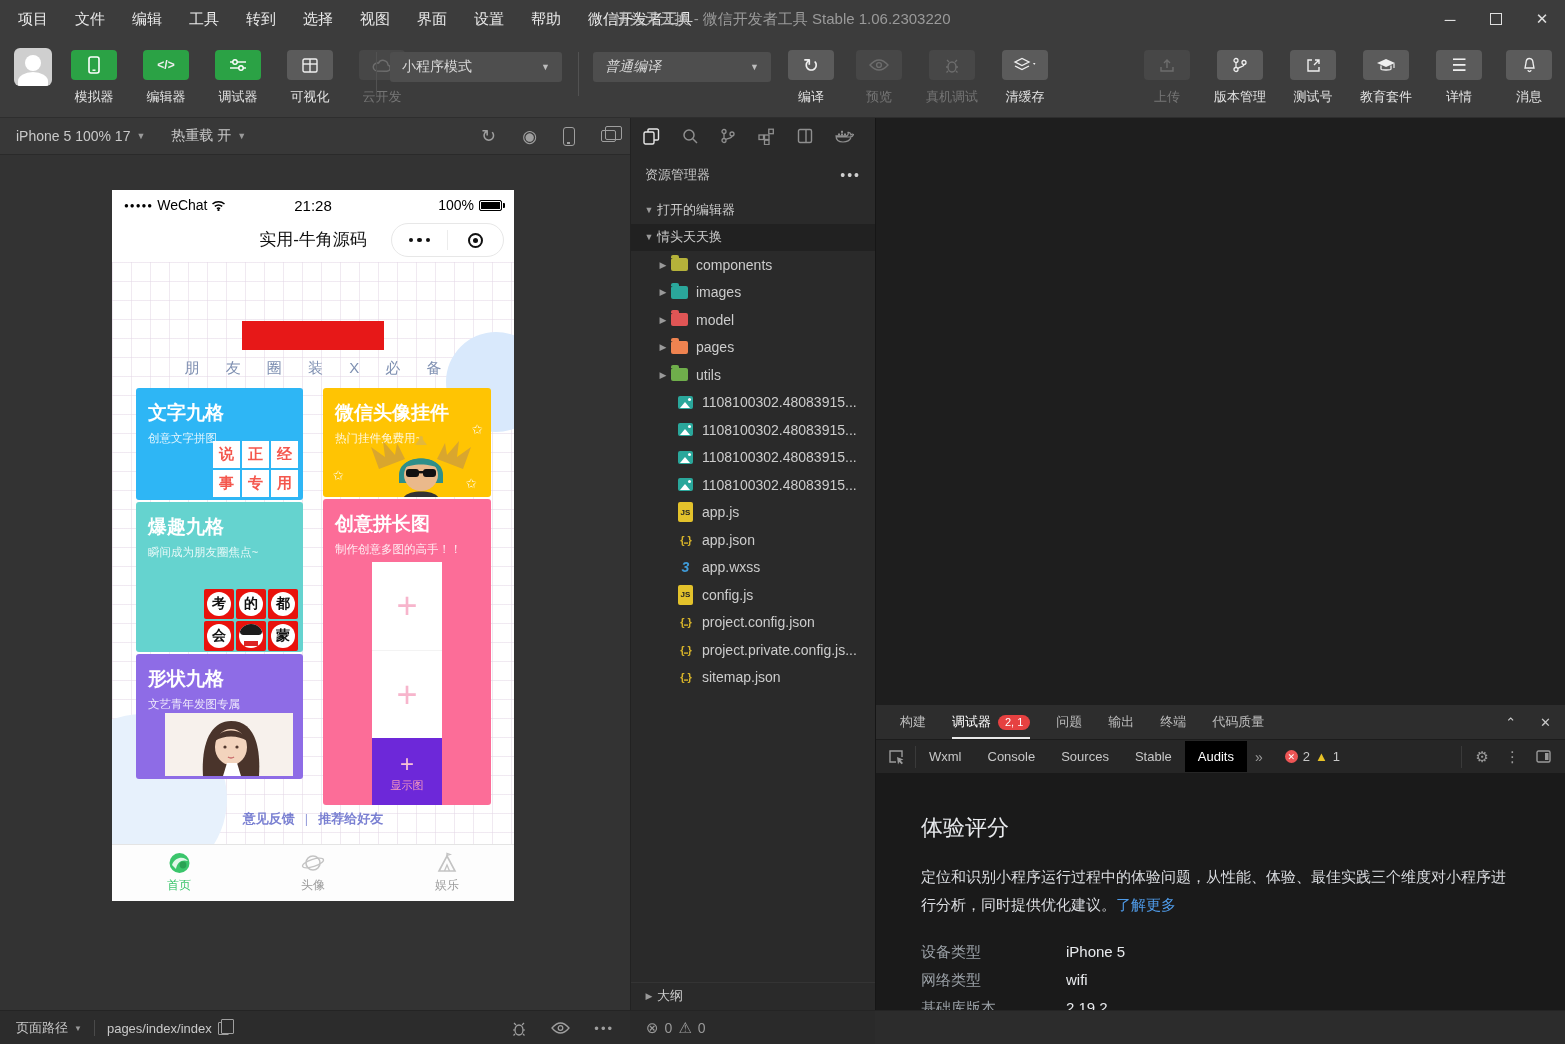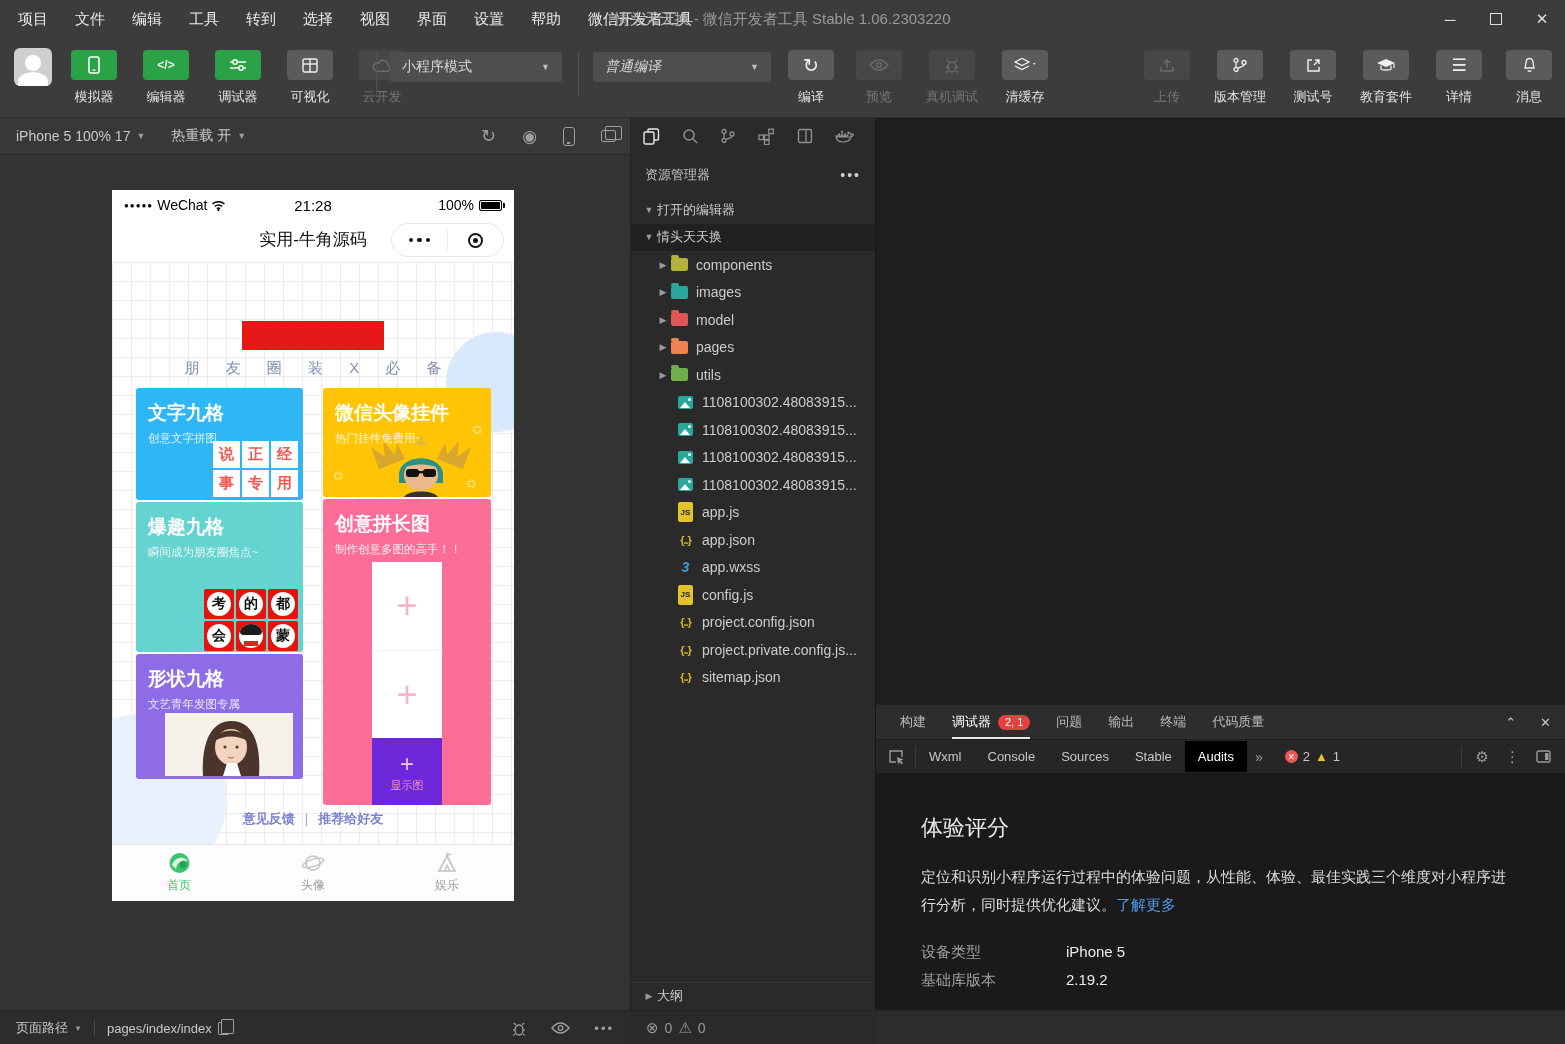--- a/index.html
+++ b/index.html
@@ -794,20 +794,24 @@
   </div>
   <div class="dbg-body">
     <h2 class="audit-title">体验评分</h2>
     <p class="audit-desc"><span>定位和识别小程序运行过程中的体验问题，从性能、体验、最佳实践三个维度对小程序进行分析，同时提供优化建议。</span><a href="#">了解更多</a></p>
     <div class="audit-rows">
       <div class="arow">
         <span class="al">设备类型</span>
         <span class="av">iPhone 5</span>
       </div>
       <div class="arow">
+        <span class="al">网络类型</span>
+        <span class="av">wifi</span>
+      </div>
+      <div class="arow">
         <span class="al">基础库版本</span>
         <span class="av">2.19.2</span>
       </div>
     </div>
   </div>
 </div>
 
 <div class="strip-bottom">
   <div class="sb-left">
     <span class="pl">

